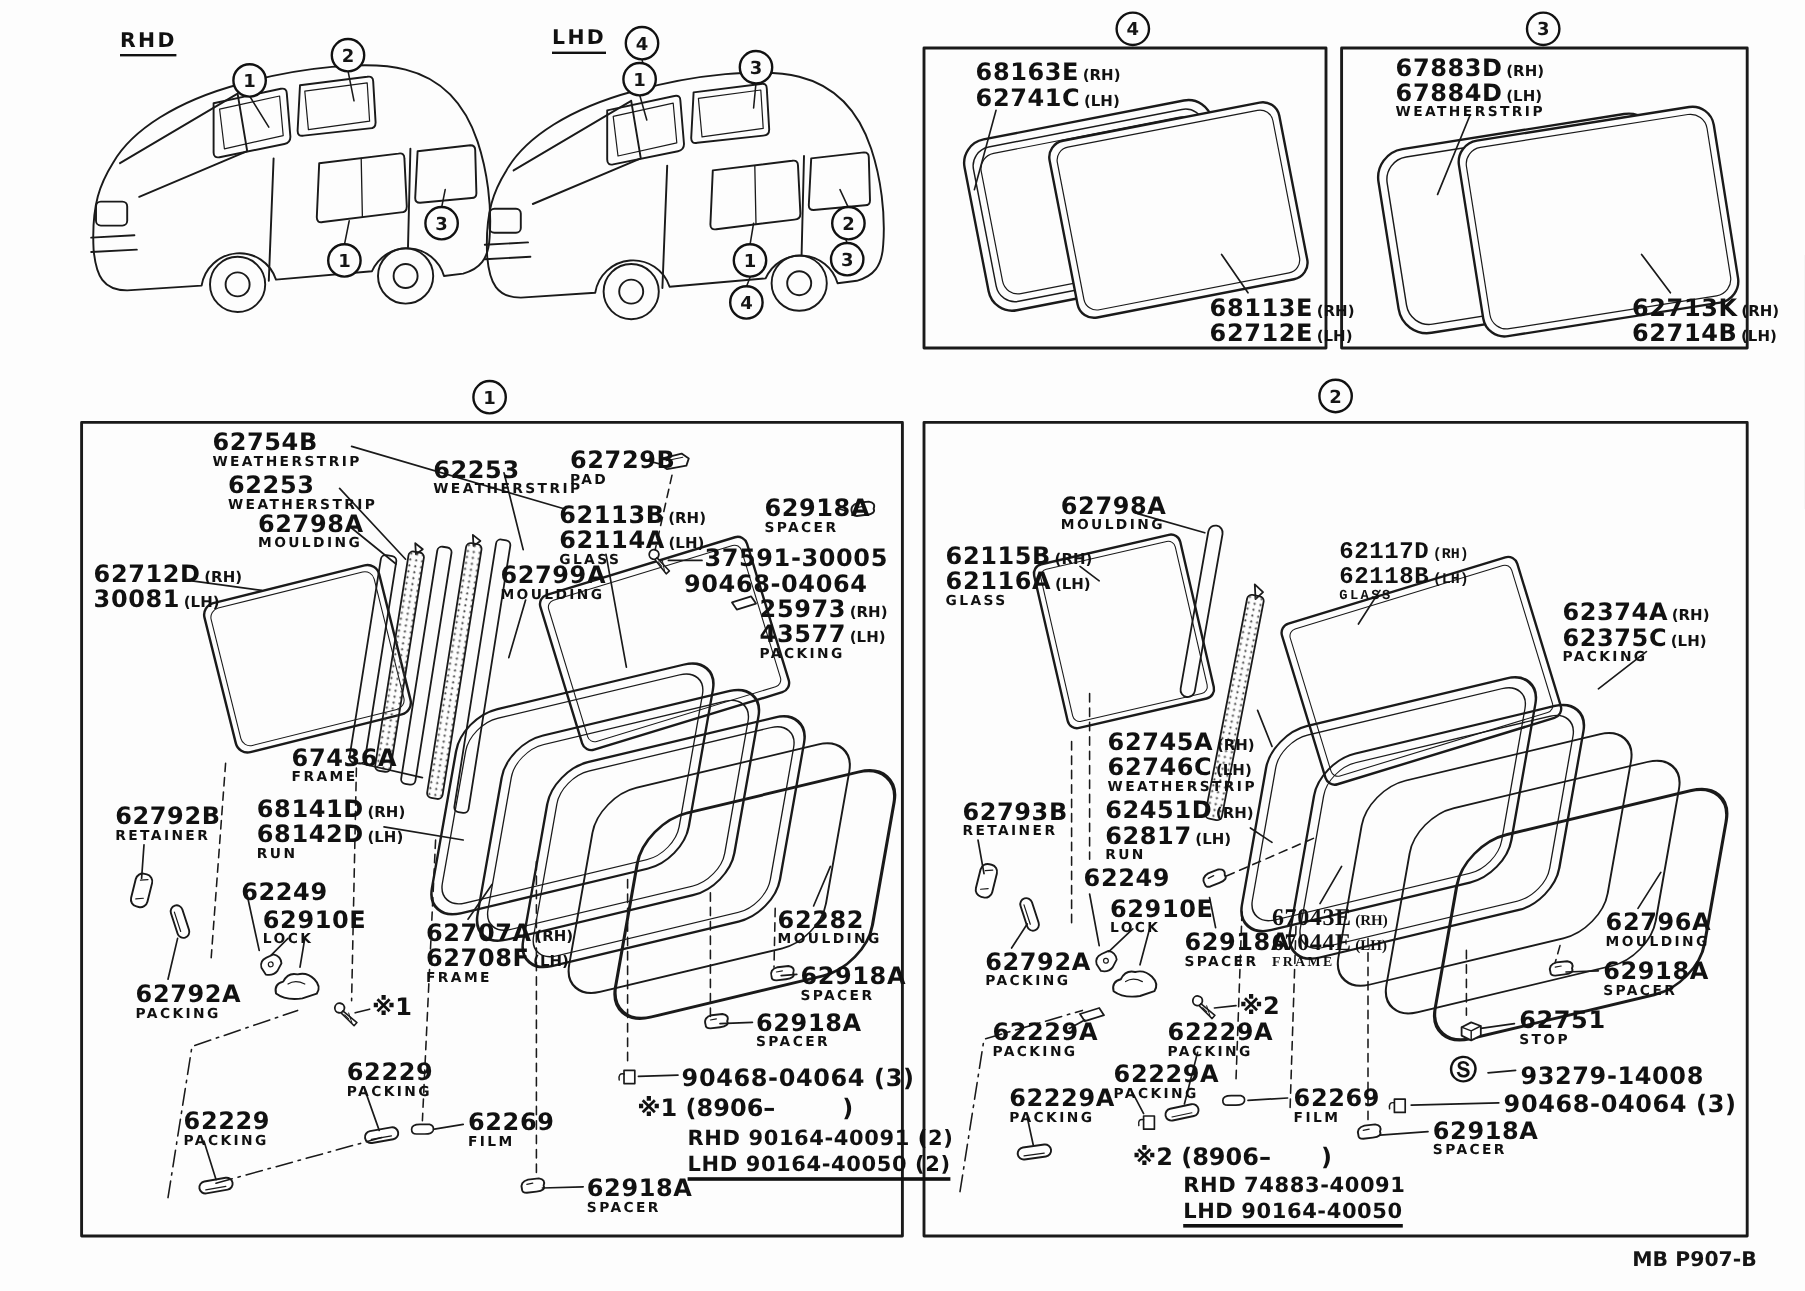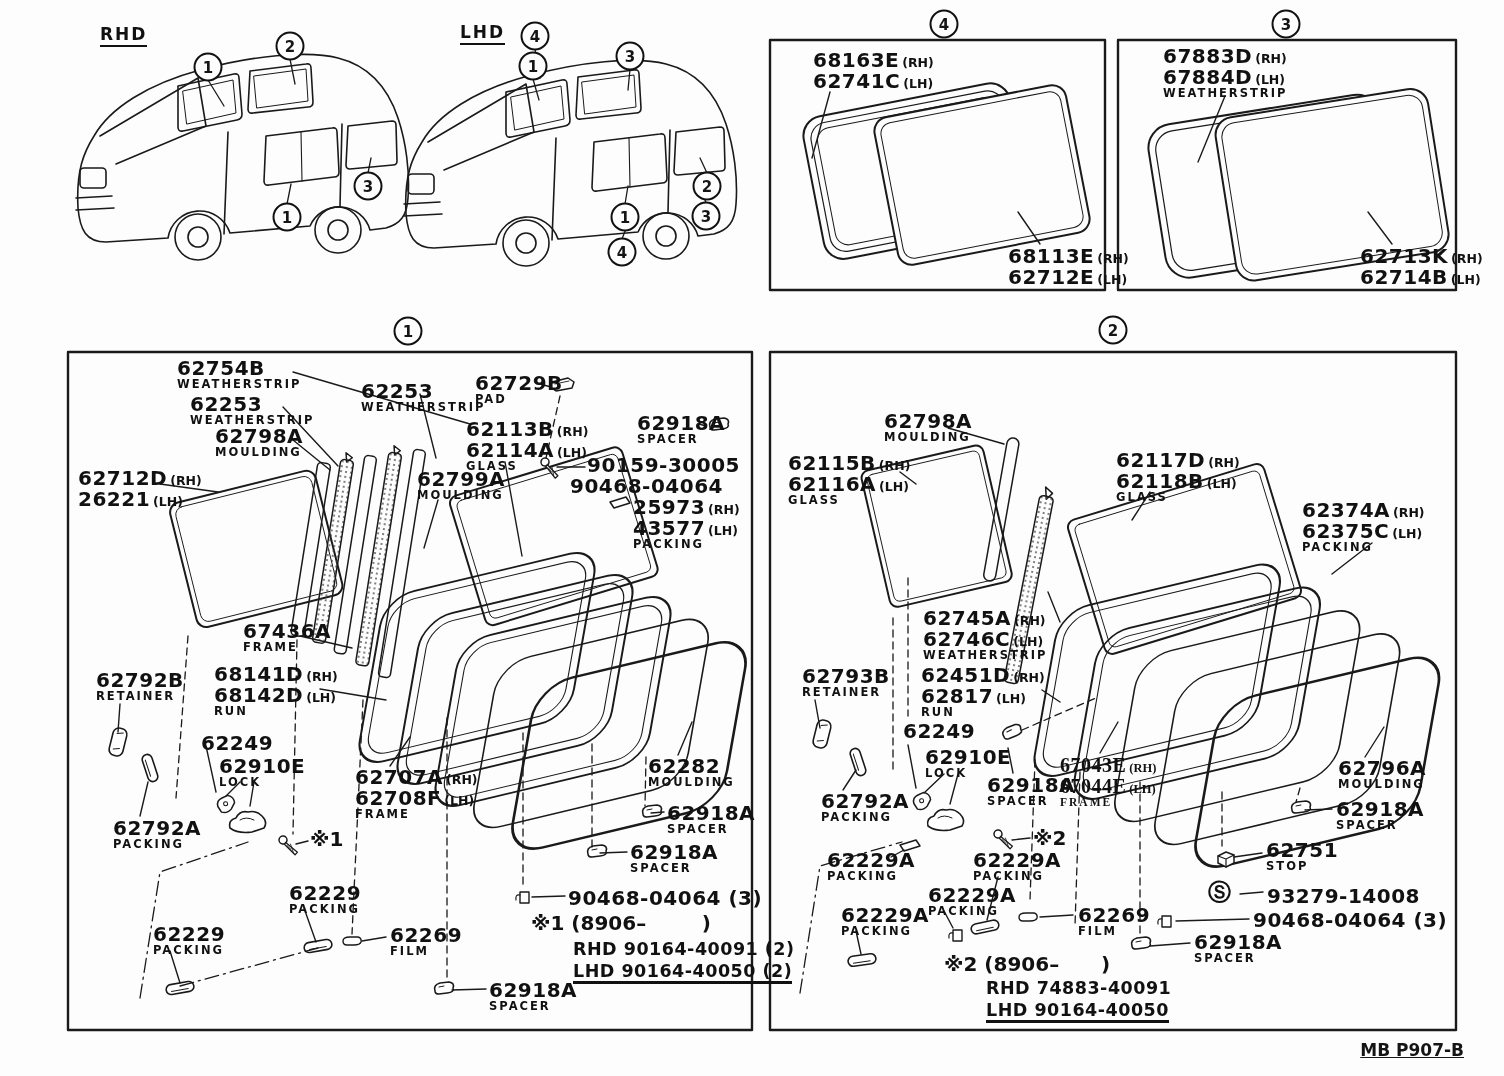--- a/index.html
+++ b/index.html
@@ -14,21 +14,21 @@
   .l-desc{font-size:11.5px;letter-spacing:2px;margin-top:-1px;}
   .l-note{font-size:20px;}
   .l-sub{font-size:17.5px;letter-spacing:0.5px;}
   .l-h{font-size:17px;letter-spacing:2px;}
   .l-cs{font-size:23px;line-height:1;}
   .u{border-bottom:3px solid #111;padding-bottom:1px;}
   .l-h.u{border-bottom-width:2px;}
   .callout{position:absolute;width:25px;height:25px;border:2px solid #111;border-radius:50%;
            background:#fdfdfd;display:flex;align-items:center;justify-content:center;
            font-size:15px;font-weight:700;transform:translate(-50%,-50%);z-index:4;}
-  #footer{position:absolute;right:40px;bottom:16px;font-size:17px;font-weight:700;z-index:3;text-decoration:underline;}
+  #footer{position:absolute;right:40px;bottom:16px;font-size:17px;font-weight:700;z-index:3;}
 </style>
 </head>
 <body>
 
 <div id="page">
 
 <svg id="art" width="1504" height="1076" viewBox="0 0 1504 1076">
   <defs>
     <pattern id="dots" width="5" height="5" patternUnits="userSpaceOnUse">
       <circle cx="2" cy="2" r="0.9" fill="#444" stroke="none"></circle>
@@ -375,33 +375,33 @@
       </div>
       <div class="plabel" style="left: 637px; top: 413px;">
         <span class="ln l-num"><span>62918A</span></span>
         <span class="ln l-desc"><span>SPACER</span></span>
       </div>
       <div class="plabel" style="left: 417px; top: 469px;">
         <span class="ln l-num"><span>62799A</span></span>
         <span class="ln l-desc"><span>MOULDING</span></span>
       </div>
       <div class="plabel" style="left: 587px; top: 455px;">
-        <span class="ln l-num"><span>90159-30005</span></span>
+        <span class="ln l-num"><span>37591-30005</span></span>
       </div>
       <div class="plabel" style="left: 570px; top: 476px;">
         <span class="ln l-num"><span>90468-04064</span></span>
       </div>
       <div class="plabel" style="left: 633px; top: 497px;">
         <span class="ln l-num"><span>25973</span><span class="l-suf">(RH)</span></span>
         <span class="ln l-num"><span>43577</span><span class="l-suf">(LH)</span></span>
         <span class="ln l-desc"><span>PACKING</span></span>
       </div>
       <div class="plabel" style="left: 78px; top: 468px;">
         <span class="ln l-num"><span>62712D</span><span class="l-suf">(RH)</span></span>
-        <span class="ln l-num"><span>26221</span><span class="l-suf">(LH)</span></span>
+        <span class="ln l-num"><span>30081</span><span class="l-suf">(LH)</span></span>
       </div>
       <div class="plabel" style="left: 243px; top: 621px;">
         <span class="ln l-num"><span>67436A</span></span>
         <span class="ln l-desc"><span>FRAME</span></span>
       </div>
       <div class="plabel" style="left: 214px; top: 664px;">
         <span class="ln l-num"><span>68141D</span><span class="l-suf">(RH)</span></span>
         <span class="ln l-num"><span>68142D</span><span class="l-suf">(LH)</span></span>
         <span class="ln l-desc"><span>RUN</span></span>
       </div>
@@ -472,21 +472,21 @@
 <div class="layer">
       <div class="plabel" style="left: 884px; top: 411px;">
         <span class="ln l-num"><span>62798A</span></span>
         <span class="ln l-desc"><span>MOULDING</span></span>
       </div>
       <div class="plabel" style="left: 788px; top: 453px;">
         <span class="ln l-num"><span>62115B</span><span class="l-suf">(RH)</span></span>
         <span class="ln l-num"><span>62116A</span><span class="l-suf">(LH)</span></span>
         <span class="ln l-desc"><span>GLASS</span></span>
       </div>
-      <div class="plabel" style="left: 1116px; top: 450px;">
+      <div class="plabel" style="left: 1116px; top: 450px; font-family: Liberation Mono, monospace;">
         <span class="ln l-num"><span>62117D</span><span class="l-suf">(RH)</span></span>
         <span class="ln l-num"><span>62118B</span><span class="l-suf">(LH)</span></span>
         <span class="ln l-desc"><span>GLASS</span></span>
       </div>
       <div class="plabel" style="left: 1302px; top: 500px;">
         <span class="ln l-num"><span>62374A</span><span class="l-suf">(RH)</span></span>
         <span class="ln l-num"><span>62375C</span><span class="l-suf">(LH)</span></span>
         <span class="ln l-desc"><span>PACKING</span></span>
       </div>
       <div class="plabel" style="left: 923px; top: 608px;">

